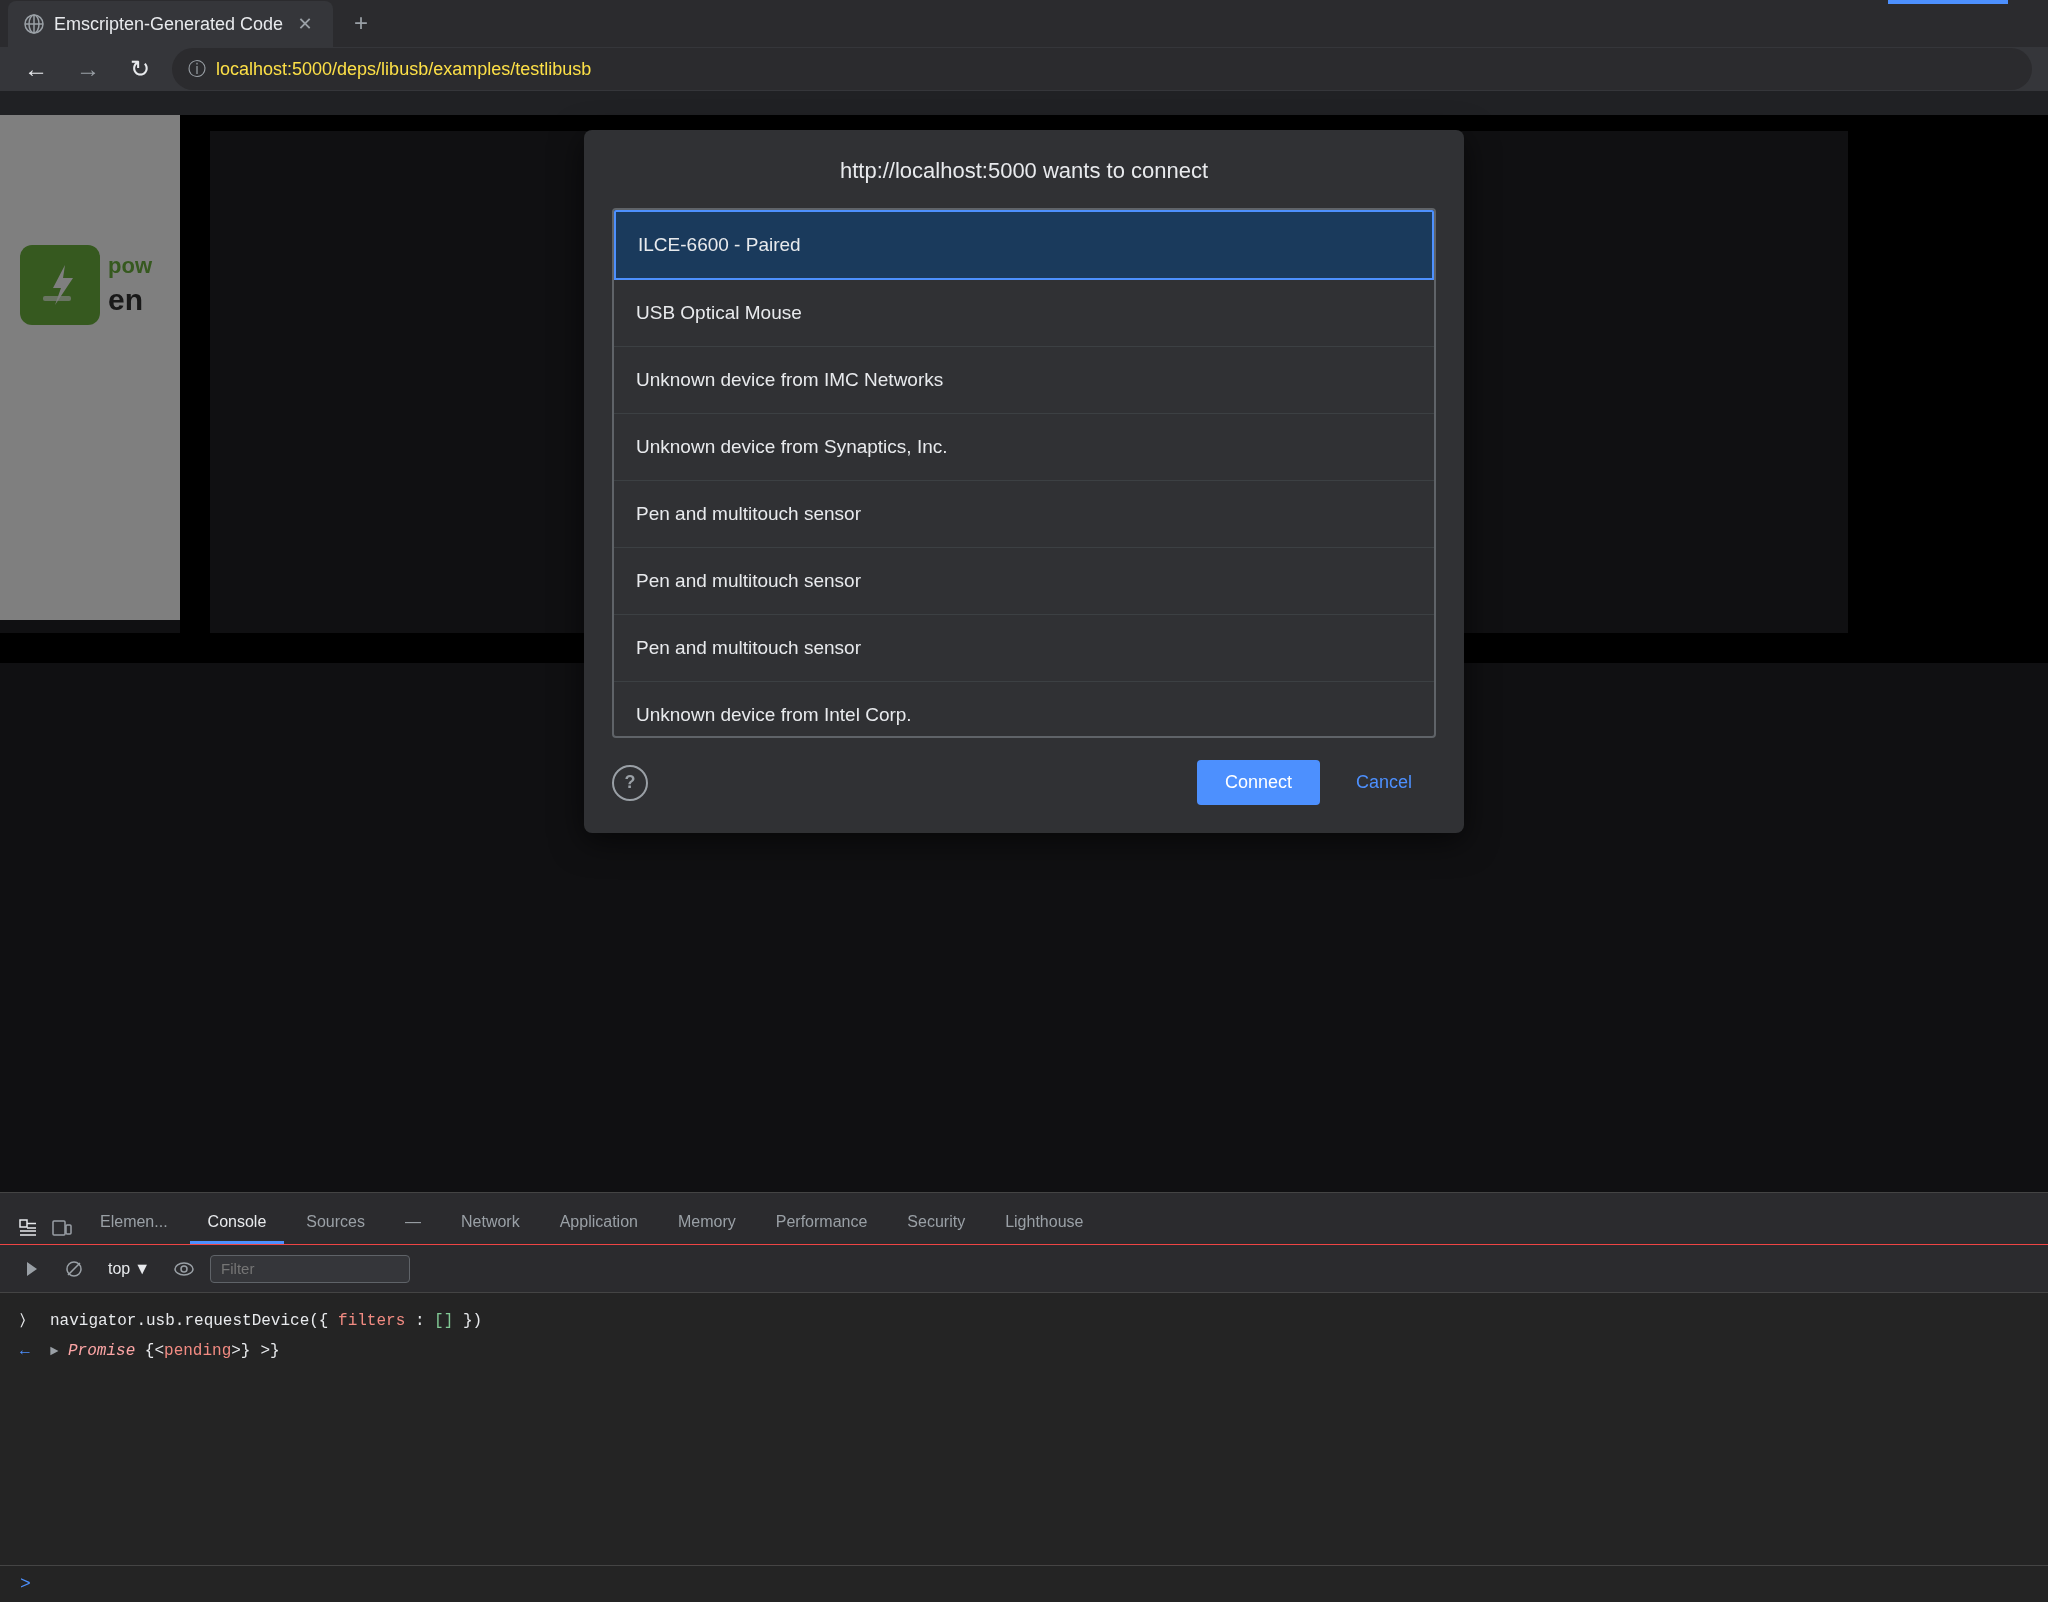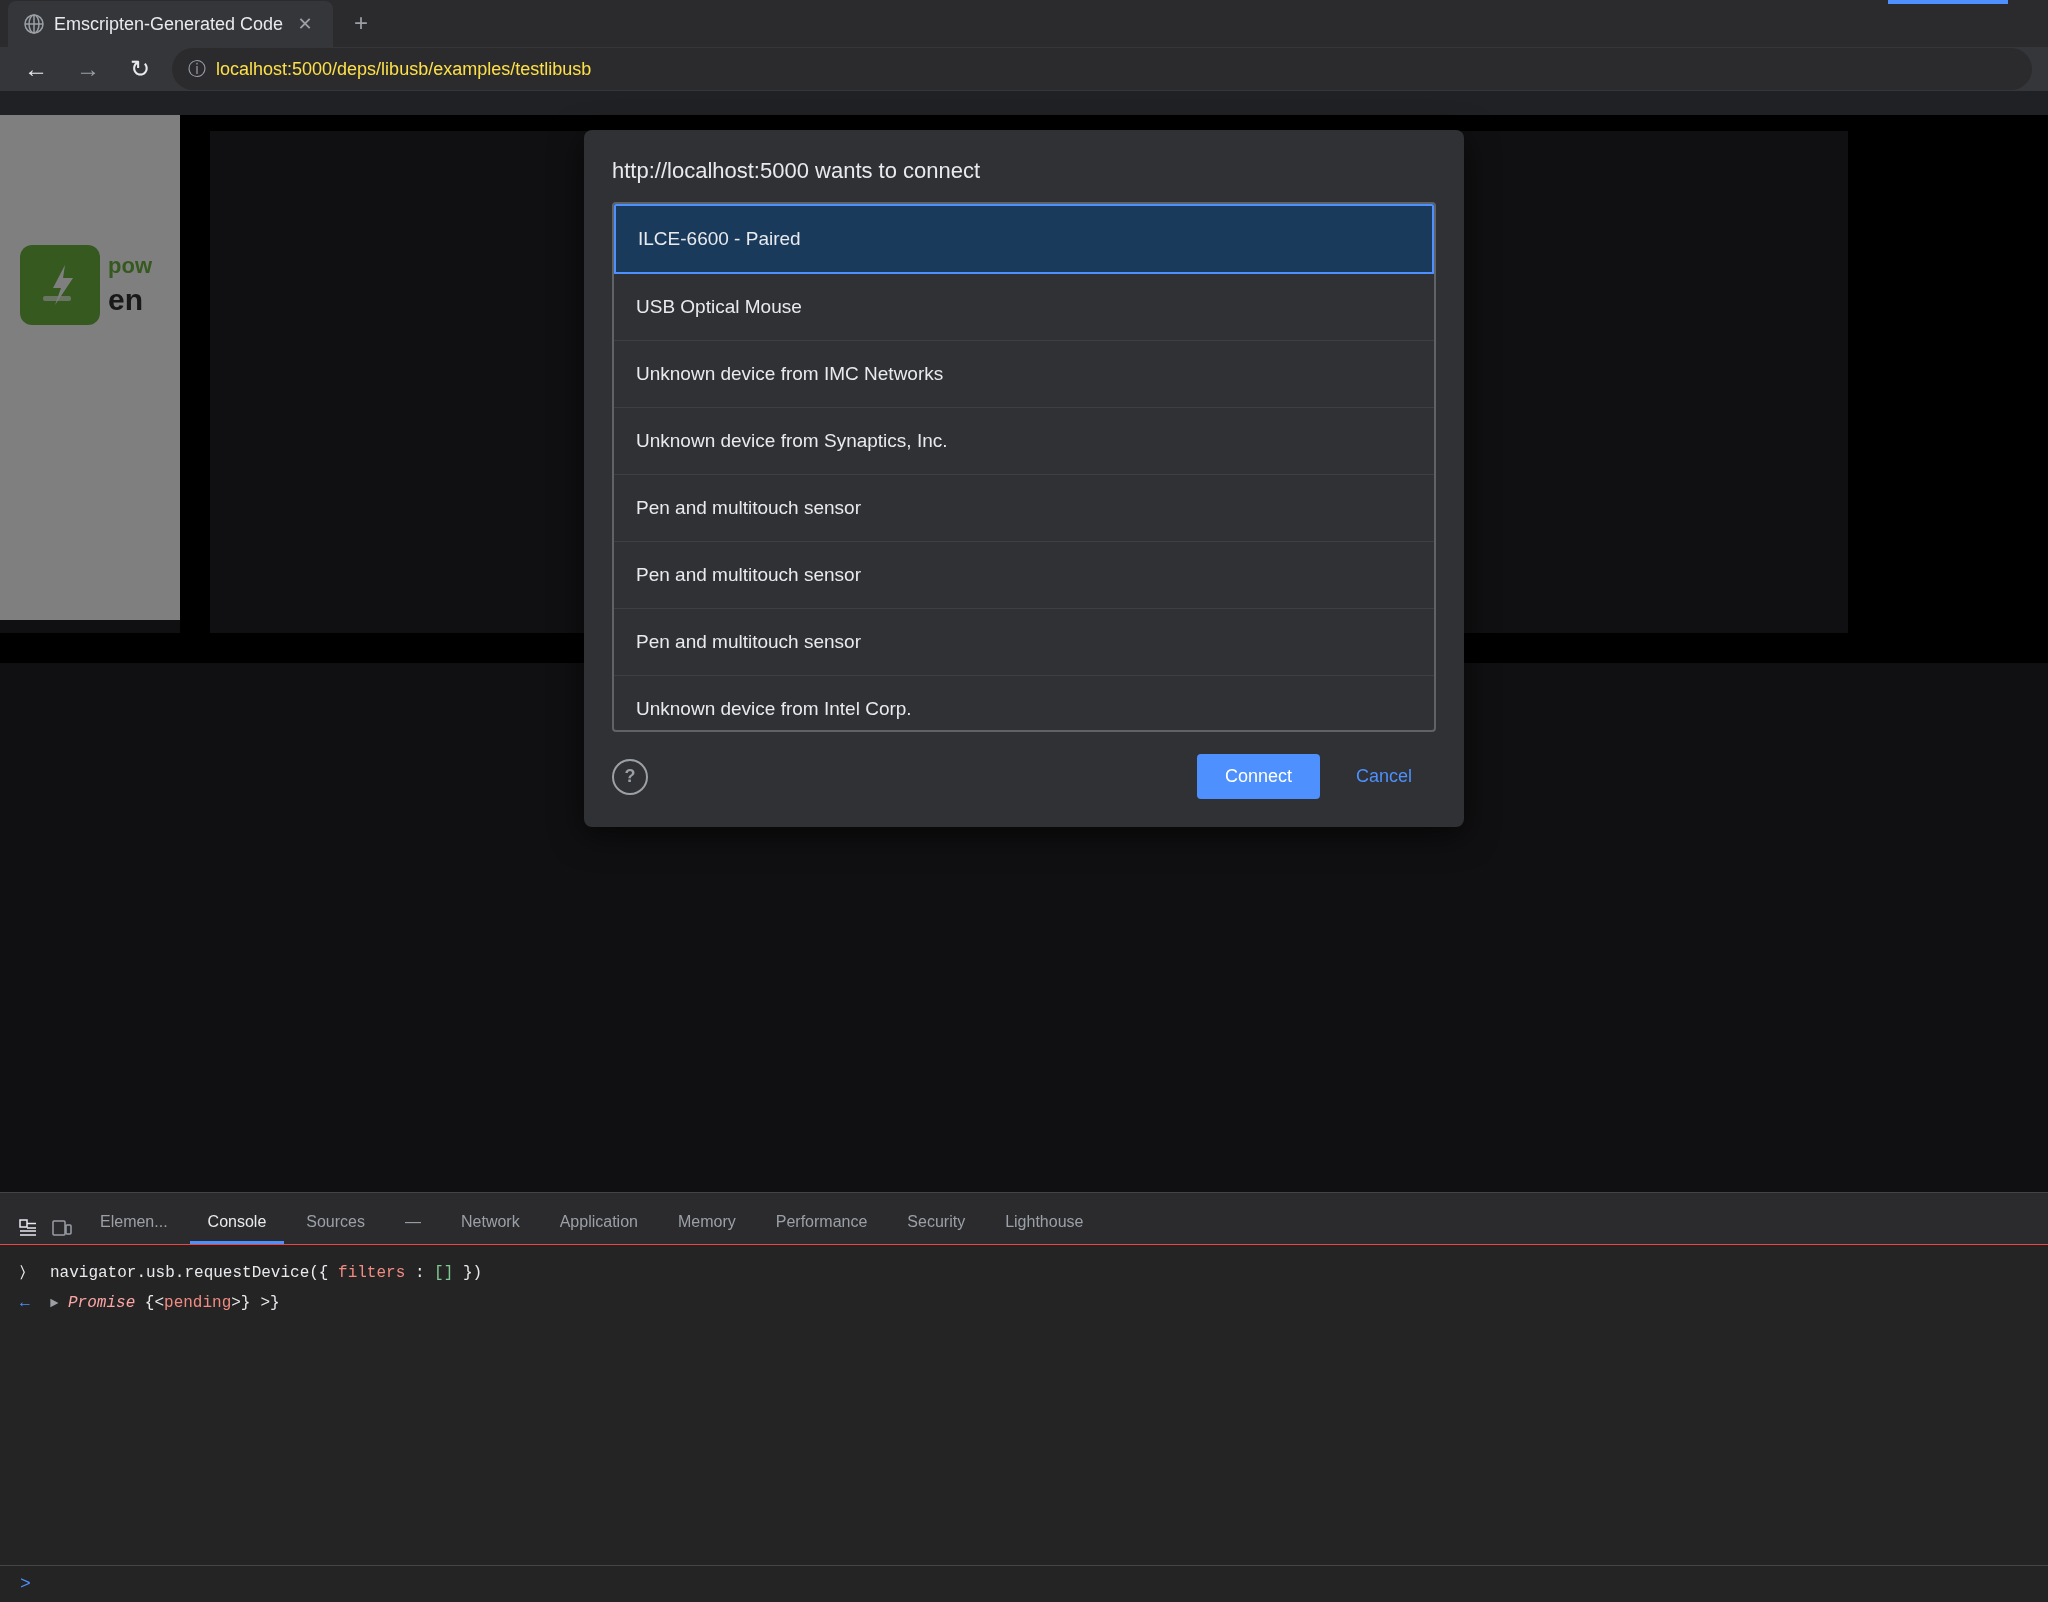--- a/index.html
+++ b/index.html
@@ -225,21 +225,22 @@
       border-radius: 8px;
       width: 880px;
       padding: 28px 28px 28px 28px;
       box-shadow: 0 8px 32px rgba(0,0,0,0.6);
     }
 
     .dialog-title {
       color: #e8eaed;
       font-size: 22px;
       font-weight: 400;
-      margin-bottom: 18px;
+      margin-bottom: 24px;
+      text-align: center;
     }
 
     .device-list {
       border: 2px solid #5f6368;
       border-radius: 4px;
       overflow: hidden;
       max-height: 530px;
     }
 
     .device-item {
@@ -587,20 +588,44 @@
       <span>Performance</span>
     </div>
     <div class="devtools-tab">
       <span>Security</span>
     </div>
     <div class="devtools-tab">
       <span>Lighthouse</span>
     </div>
   </div>
 
+  <div class="devtools-toolbar">
+    <div class="toolbar-btn">
+      <svg width="18" height="18" viewBox="0 0 18 18">
+        <polygon points="4,2 14,9 4,16" fill="#9aa0a6"></polygon>
+      </svg>
+    </div>
+    <div class="toolbar-btn">
+      <svg width="18" height="18" viewBox="0 0 18 18">
+        <circle cx="9" cy="9" r="7" fill="none" stroke="#9aa0a6" stroke-width="1.5"></circle>
+        <line x1="3" y1="15" x2="15" y2="3" stroke="#9aa0a6" stroke-width="1.5"></line>
+      </svg>
+    </div>
+    <div class="top-selector">
+      <span>top</span>
+      <span>▼</span>
+    </div>
+    <div class="toolbar-btn">
+      <svg width="20" height="14" viewBox="0 0 20 14">
+        <ellipse cx="10" cy="7" rx="9" ry="6" fill="none" stroke="#9aa0a6" stroke-width="1.5"></ellipse>
+        <circle cx="10" cy="7" r="3" fill="none" stroke="#9aa0a6" stroke-width="1.5"></circle>
+      </svg>
+    </div>
+    <input class="filter-input" type="text" placeholder="Filter" style="">
+  </div>
 
   <div class="console-output">
     <div class="console-line">
       <span class="console-prompt" style="color:#e8eaed;">〉</span>
       <span class="console-text">
         <span style="color:#e8eaed;">navigator.usb.requestDevice({</span>
         <span style="color:#f28b82;"> filters</span>
         <span style="color:#e8eaed;">:</span>
         <span style="color:#81c995;"> []</span>
         <span style="color:#e8eaed;"> })</span>

